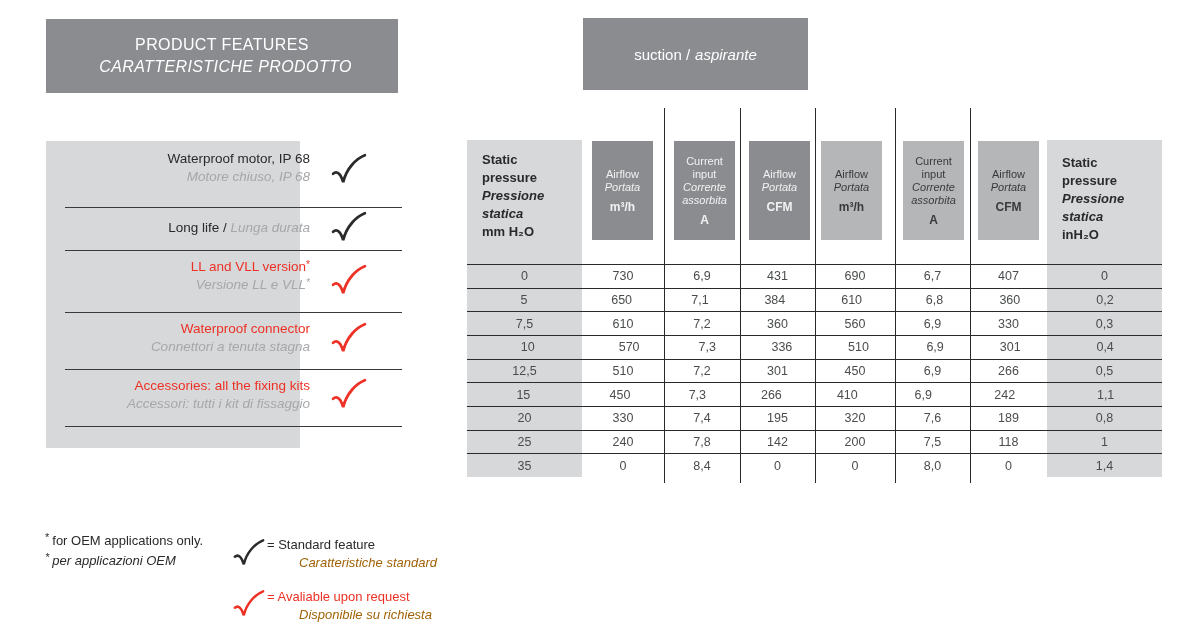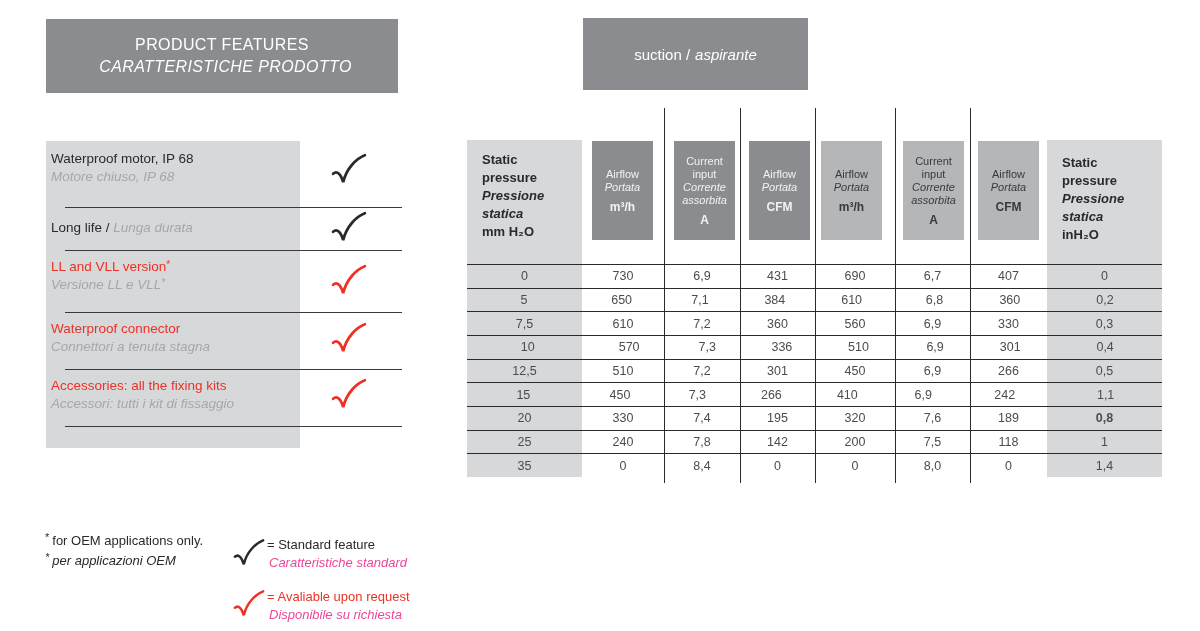--- a/index.html
+++ b/index.html
@@ -5,21 +5,21 @@
   html,body{margin:0;padding:0;background:#ffffff;}
   #page{position:relative;width:1200px;height:631px;background:#ffffff;overflow:hidden;
         font-family:"Liberation Sans","DejaVu Sans",sans-serif;color:#2a2a2c;}
 
   
   .feat-header{position:absolute;left:46px;top:19px;width:352px;height:74px;background:#8a8c8f;
                display:flex;flex-direction:column;justify-content:center;align-items:center;
                color:#ffffff;font-size:16px;line-height:22px;letter-spacing:.4px;text-align:center;}
   .feat-header .it{font-style:italic;margin-left:7px;}
   .feat-panel{position:absolute;left:46px;top:141px;width:254px;height:307px;background:#d7d8da;}
-  .feature{position:absolute;left:51px;width:230px;font-size:13.5px;line-height:18px;}
+  .feature{position:absolute;left:80px;width:230px;font-size:13.5px;line-height:18px;text-align:right;}
   .feature .t{color:#2a2a2c;}
   .feature.red .t{color:#ed3124;}
   .feature .s{color:#a5a7aa;font-style:italic;}
   .feature sup{font-size:10px;vertical-align:top;position:relative;top:-2px;}
   .hline{position:absolute;left:65px;width:337px;height:1px;background:#3a3a3c;}
   .check{position:absolute;}
   .check svg{display:block;}
 
   
   .group-box{position:absolute;top:18px;width:225px;height:72px;display:flex;align-items:center;
@@ -46,21 +46,21 @@
   .drow{flex:1;display:flex;border-top:1px solid #2a2a2c;}
   .dcell{display:flex;align-items:center;justify-content:center;font-size:12.5px;color:#4a4c4e;}
 
   
   .fnote{position:absolute;left:45px;font-size:13px;color:#2a2a2c;}
   .fnote sup{font-size:11px;vertical-align:top;position:relative;top:-2px;margin-right:3px;}
   .fnote.it{font-style:italic;}
   .legend-entry{position:absolute;font-size:13px;line-height:18px;}
   .legend-entry .lab{color:#2a2a2c;}
   .legend-entry.red .lab{color:#ed3124;}
-  .legend-entry .sub{color:#ec4899;font-style:italic;margin-left:2px;}
+  .legend-entry .sub{color:#a16207;font-style:italic;margin-left:32px;}
 </style>
 </head>
 <body>
 
 <div id="page">
 
   <div class="feat-header">
     <div>PRODUCT FEATURES</div>
     <div class="it">CARATTERISTICHE PRODOTTO</div>
   </div>
@@ -215,21 +215,21 @@
         <div class="dcell" style="width: 115px;">1,1</div>
       </div>
       <div class="drow">
         <div class="dcell" style="width: 115px;">20</div>
         <div class="dcell" style="width: 82px;">330</div>
         <div class="dcell" style="width: 76px;">7,4</div>
         <div class="dcell" style="width: 75px;">195</div>
         <div class="dcell" style="width: 80px;">320</div>
         <div class="dcell" style="width: 75px;">7,6</div>
         <div class="dcell" style="width: 77px;">189</div>
-        <div class="dcell" style="width: 115px; font-weight: bold;">0,8</div>
+        <div class="dcell" style="width: 115px;">0,8</div>
       </div>
       <div class="drow">
         <div class="dcell" style="width: 115px;">25</div>
         <div class="dcell" style="width: 82px;">240</div>
         <div class="dcell" style="width: 76px;">7,8</div>
         <div class="dcell" style="width: 75px;">142</div>
         <div class="dcell" style="width: 80px;">200</div>
         <div class="dcell" style="width: 75px;">7,5</div>
         <div class="dcell" style="width: 77px;">118</div>
         <div class="dcell" style="width: 115px;">1</div>

